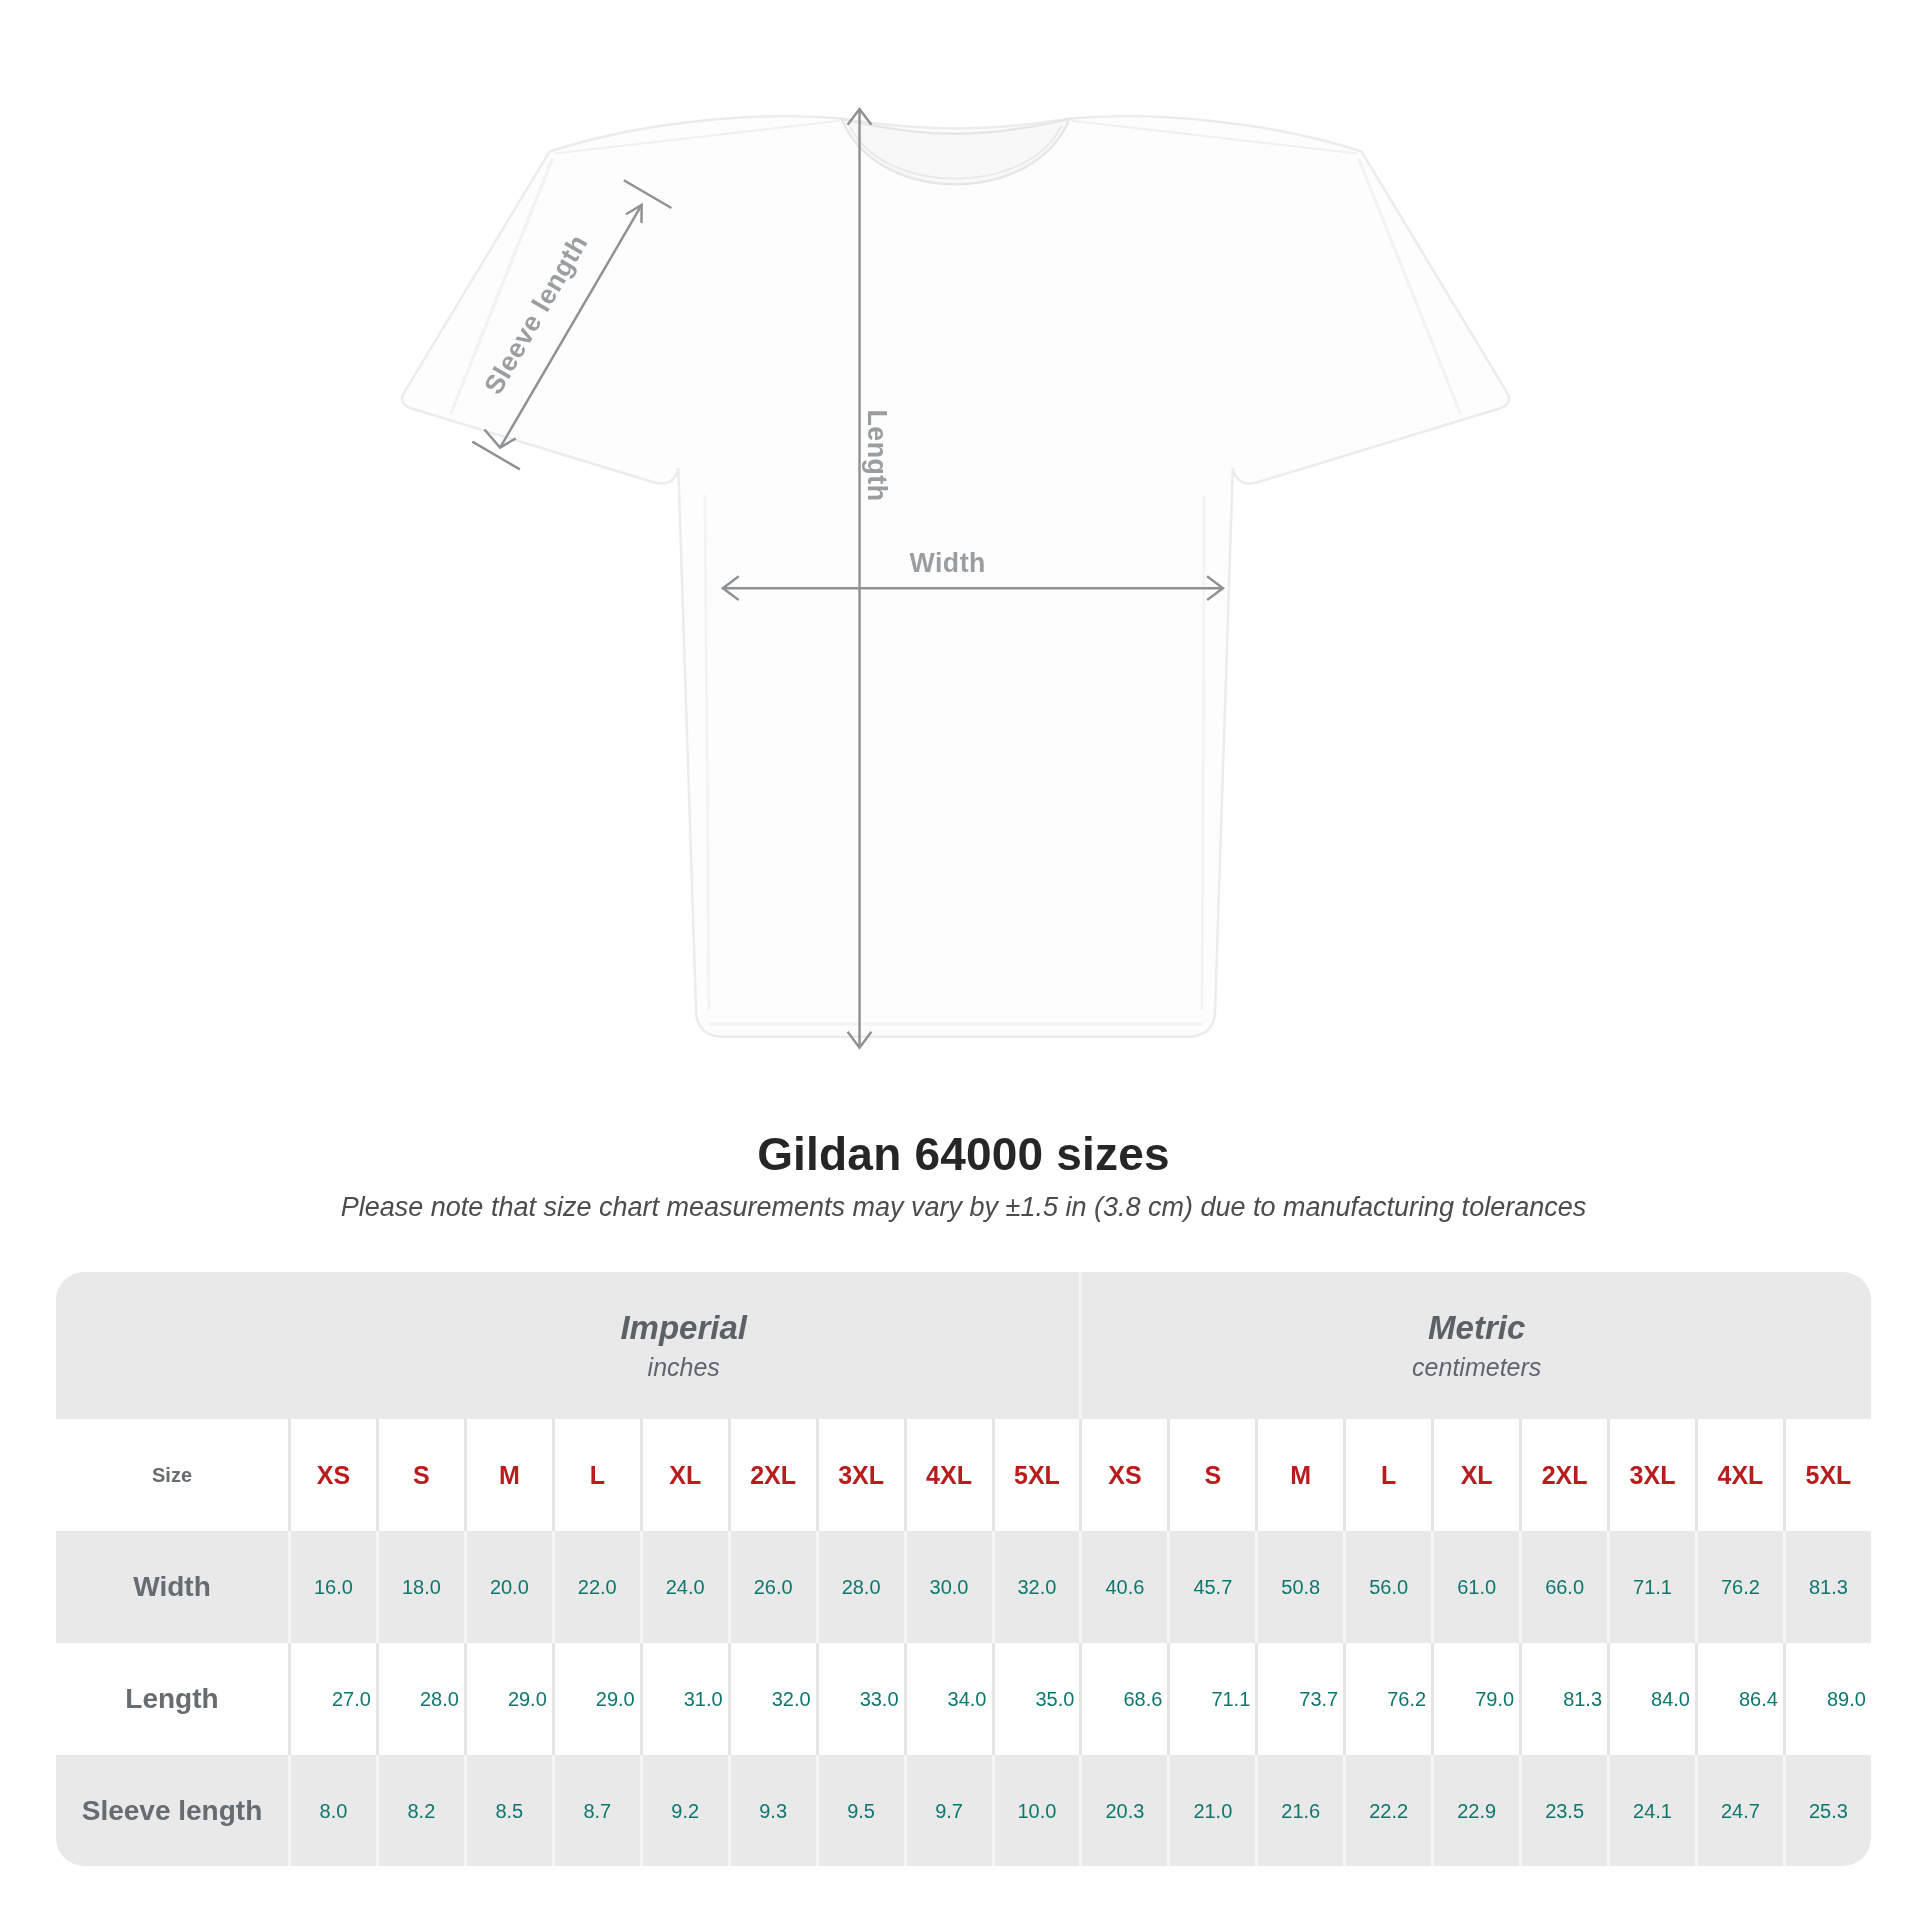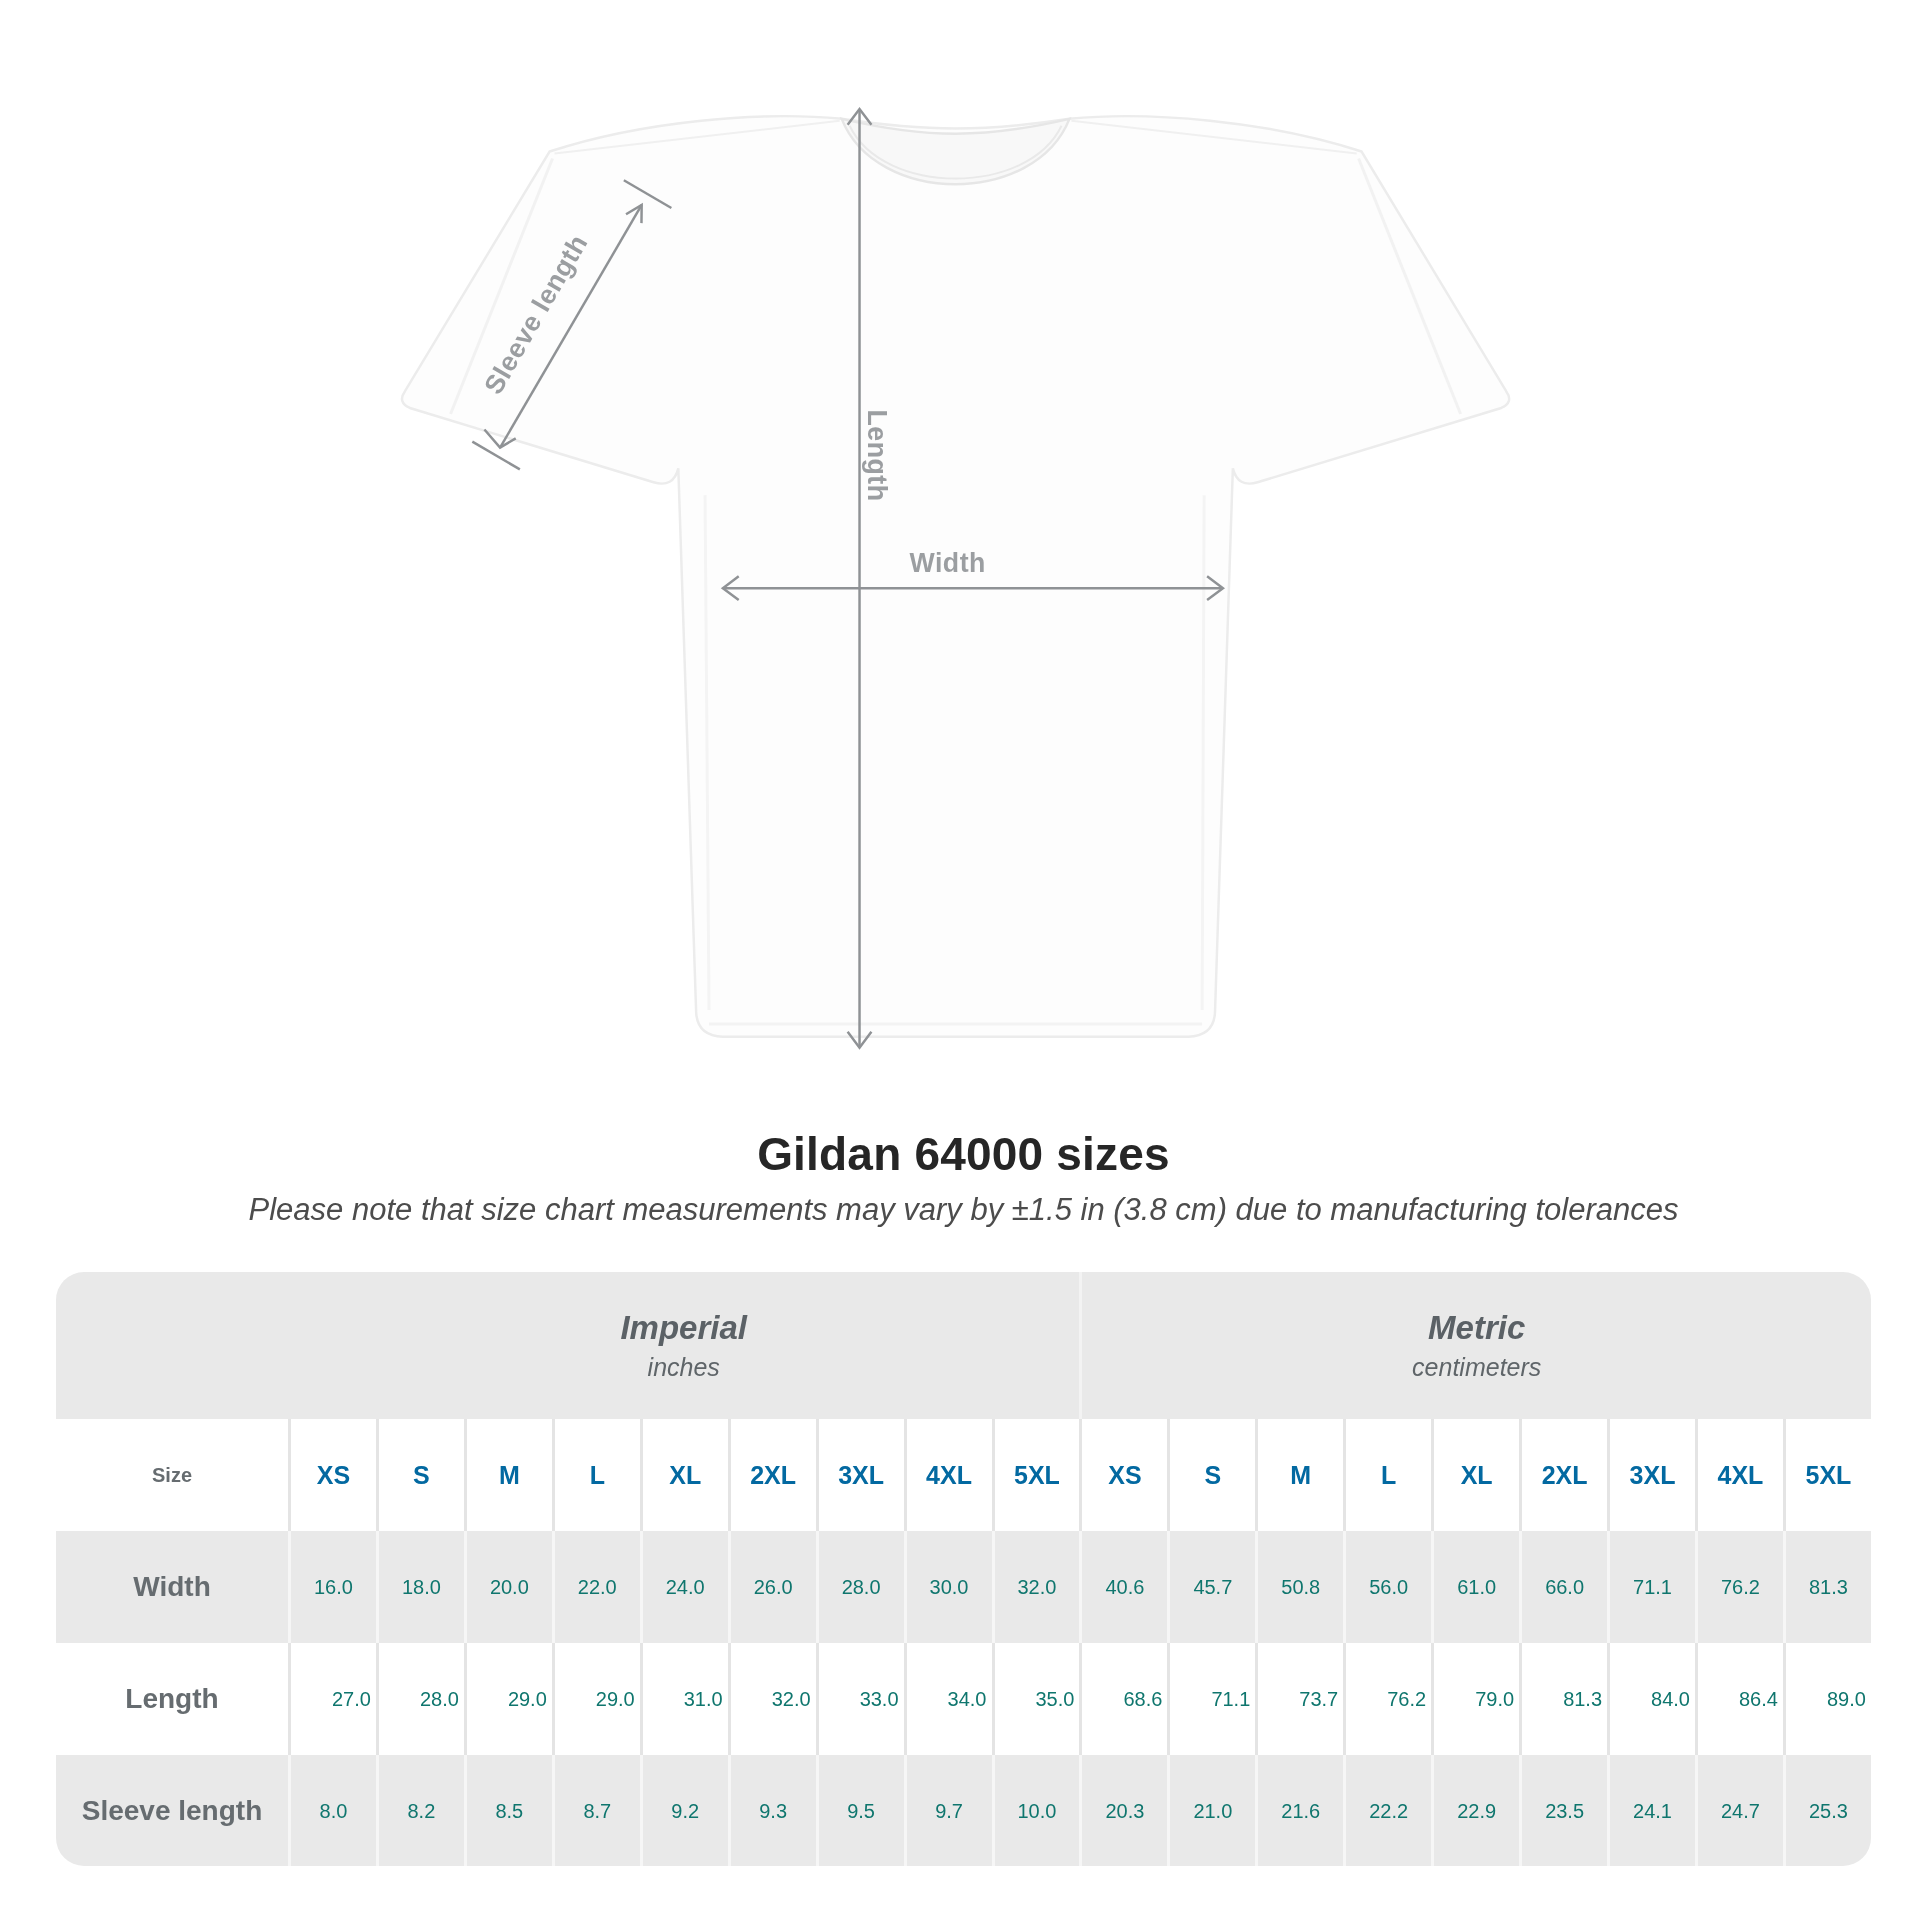--- a/index.html
+++ b/index.html
@@ -10,41 +10,41 @@
   
   .diagram-svg{position:absolute;left:0;top:0;}
   .dim-label{font-weight:bold;font-size:27px;fill:#9b9ea1;letter-spacing:.5px;}
   
   .chart-title{
     position:absolute;top:1127px;left:0;width:100%;text-align:center;
     font-size:46px;font-weight:bold;color:#262626;letter-spacing:0.2px;
   }
   .chart-subtitle{
     position:absolute;top:1192px;left:0;width:100%;text-align:center;
-    font-size:31px;font-style:italic;color:#4c4c4c;
+    font-size:27px;font-style:italic;color:#4c4c4c;
   }
   
   .size-table-wrap{
     position:absolute;left:56px;top:1272px;width:1815px;height:594px;
     border-radius:28px;overflow:hidden;background:#ffffff;
   }
   table.size-table{
     width:1815px;table-layout:fixed;border-collapse:separate;border-spacing:0;
   }
   .size-table td,.size-table th{
     padding:0;text-align:center;vertical-align:middle;font-family:inherit;
   }
   
   .band-row td{height:147px;background:#e9e9e9;}
   .band-row td.metric-band{border-left:3px solid #f3f3f3;}
   .sec-name{font-size:33px;font-weight:bold;font-style:italic;color:#5b6166;}
   .sec-unit{font-size:25px;font-style:italic;color:#5f6569;margin-top:6px;}
   
   .size-row th{height:112px;background:#ffffff;}
-  .size-row th{font-size:25px;font-weight:bold;color:#0369a1;}
+  .size-row th{font-size:25px;font-weight:bold;color:#b91c1c;}
   .size-row th.rowlabel{font-size:20px;color:#666c70;}
   .size-row th + th{border-left:3px solid #e4e4e4;}
   
   tr.r-gray  td, tr.r-gray  th{background:#e9e9e9;height:112px;}
   tr.r-white td, tr.r-white th{background:#ffffff;height:112px;}
   tr.r-gray  td{border-left:3px solid #f6f6f6;}
   tr.r-white td{border-left:3px solid #e4e4e4;padding-left:36px;}
   tbody th.rowlabel{font-size:28px;font-weight:bold;color:#666c70;}
   tbody td{font-size:20px;color:#0f766e;margin-top:22px;}
 </style>

